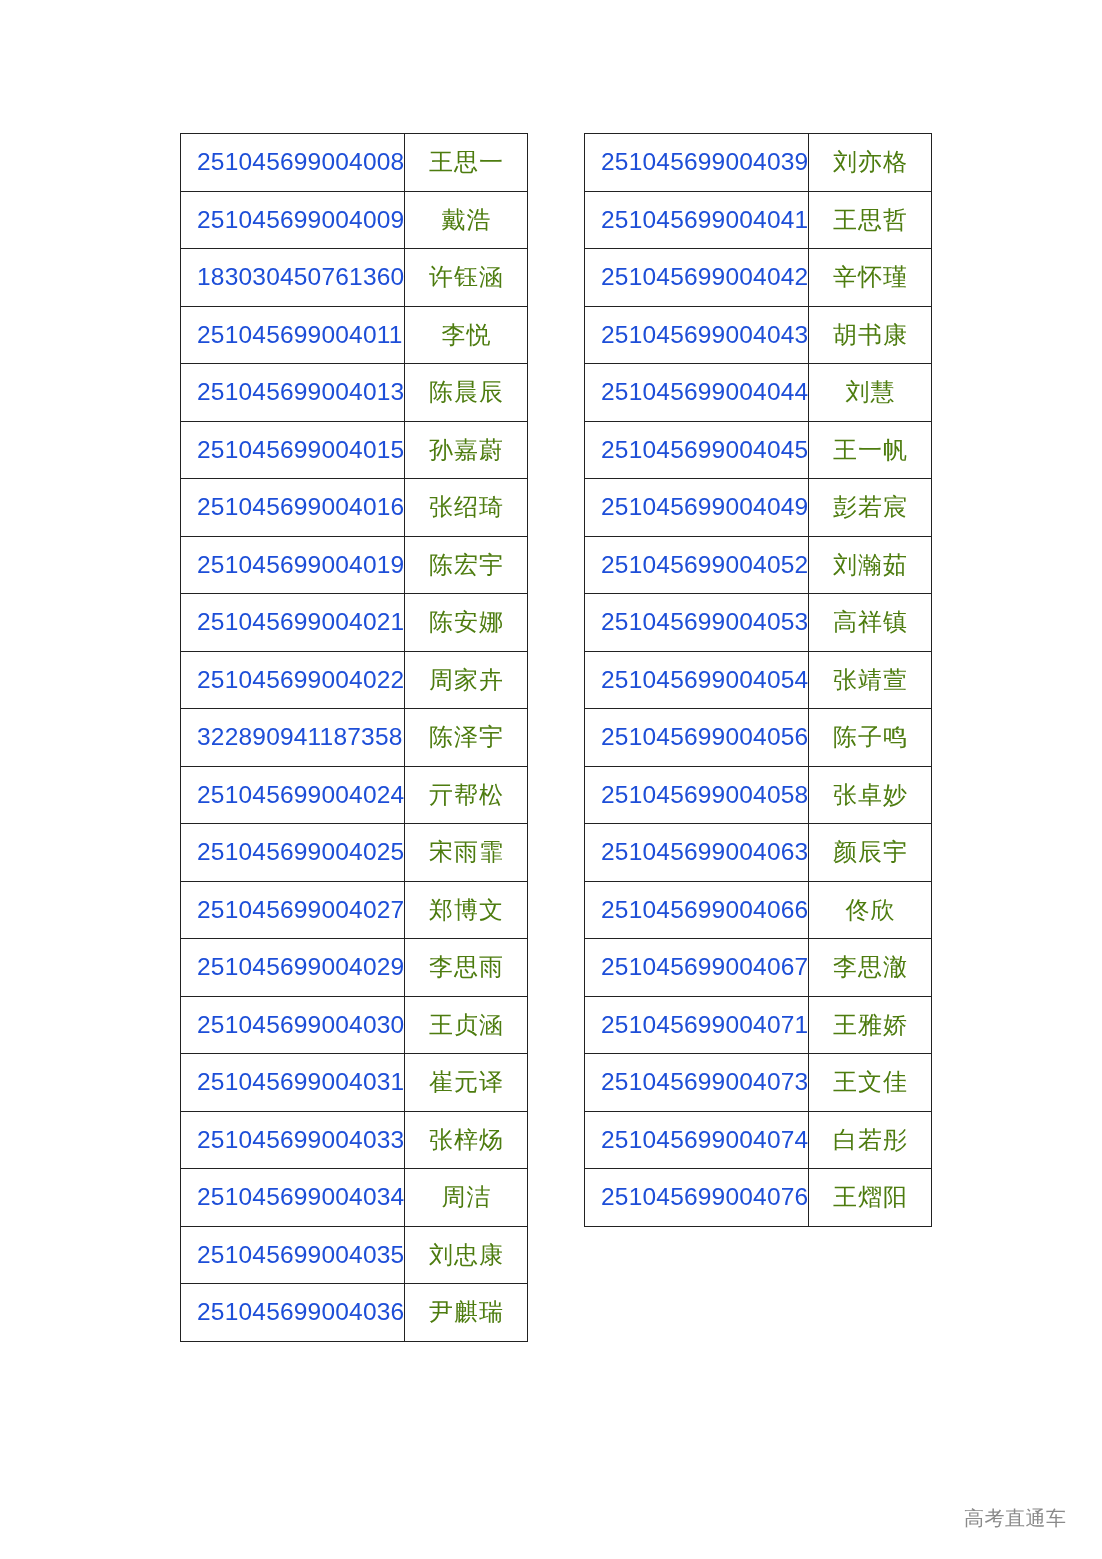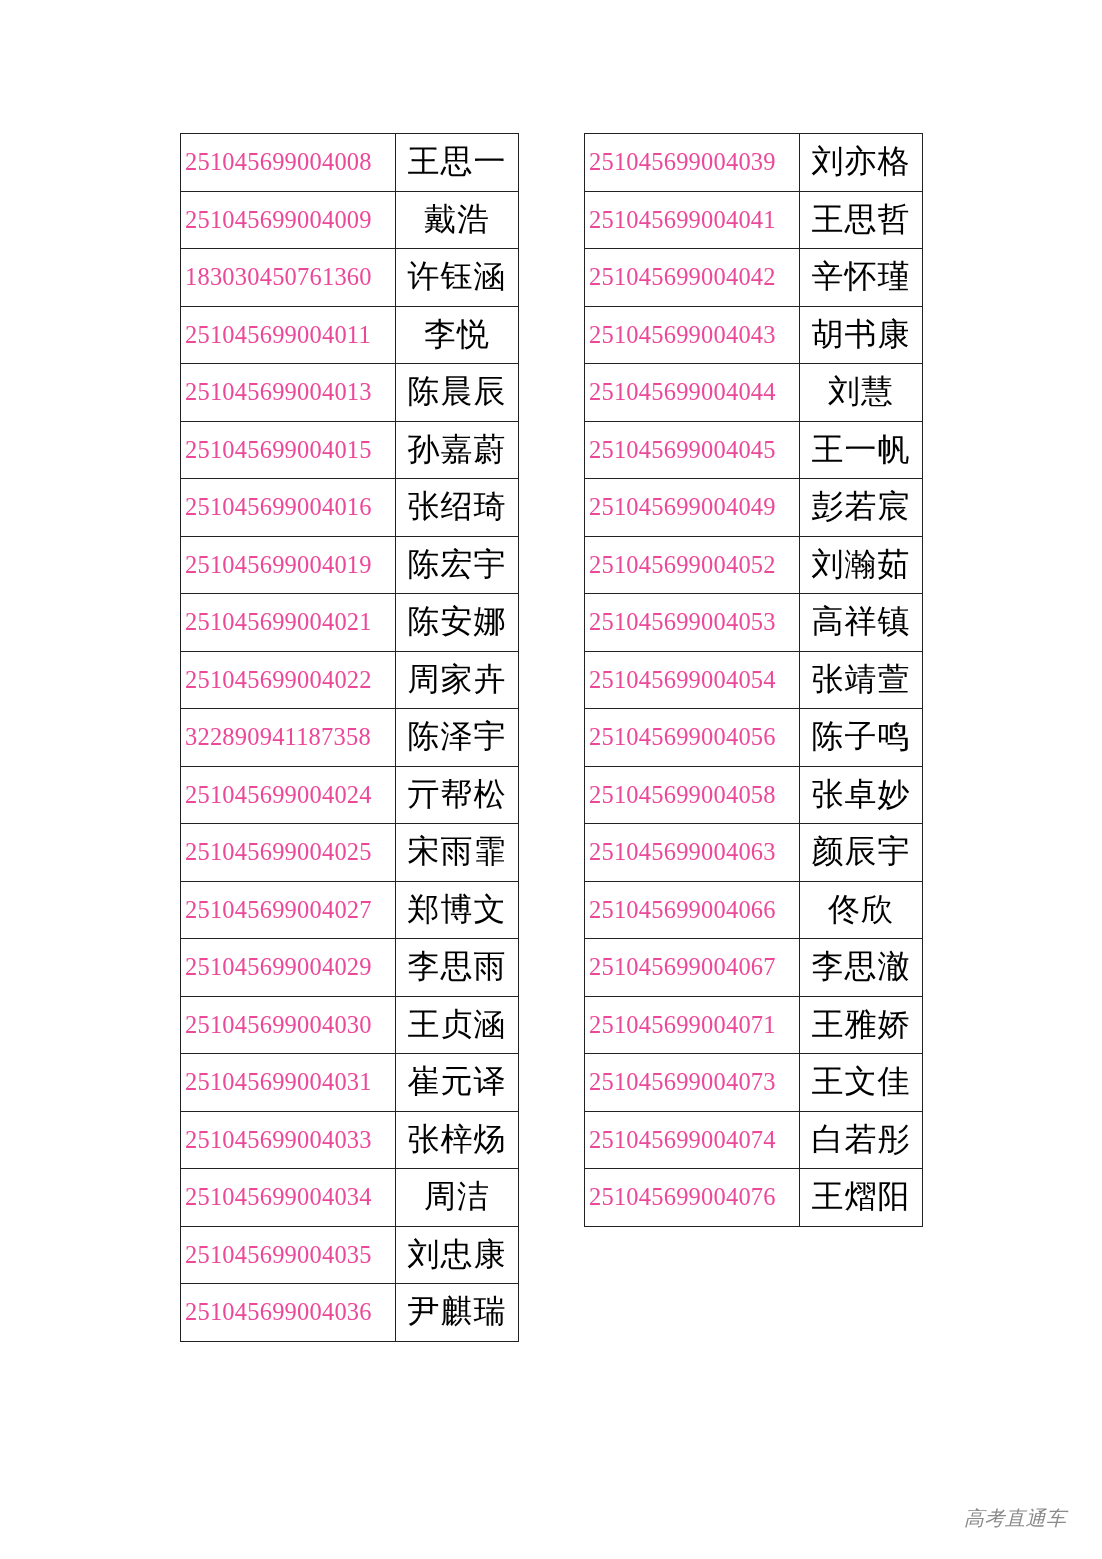--- a/index.html
+++ b/index.html
@@ -25,43 +25,42 @@
     .roster.right { left: 584px; }
     .roster td {
       border: 1.3px solid #222;
       height: 57.5px;
       padding: 0;
       vertical-align: middle;
       box-sizing: border-box;
     }
     .roster td.id {
       width: 215px;
-      font-family: Liberation Serif, serif;
+      font-family: Liberation Sans, sans-serif;
       font-size: 24.5px;
-      padding-left: 4px;
+      padding-left: 16px;
       letter-spacing: 0.2px;
-      color: #ec4899;
+      color: #1d4ed8;
     }
     .roster td.name {
       width: 123px;
       text-align: center;
       font-family: "DejaVu Sans", "Liberation Sans", sans-serif;
-      font-size: 32px;
-      color: #000000;
+      font-size: 24px;
+      color: #4d7c0f;
       letter-spacing: 1px;
     }
     .watermark {
       position: absolute;
       left: 964px;
       top: 1505px;
       font-family: "DejaVu Sans", "Liberation Sans", sans-serif;
       font-size: 20px;
       color: #8a8a8a;
       letter-spacing: 0.5px;
-      font-style: italic;
     }
   </style>
 </head>
 <body>
 
 <table class="roster left">
   <tbody>
       <tr>
         <td class="id">251045699004008</td>
         <td class="name">王思一</td>

